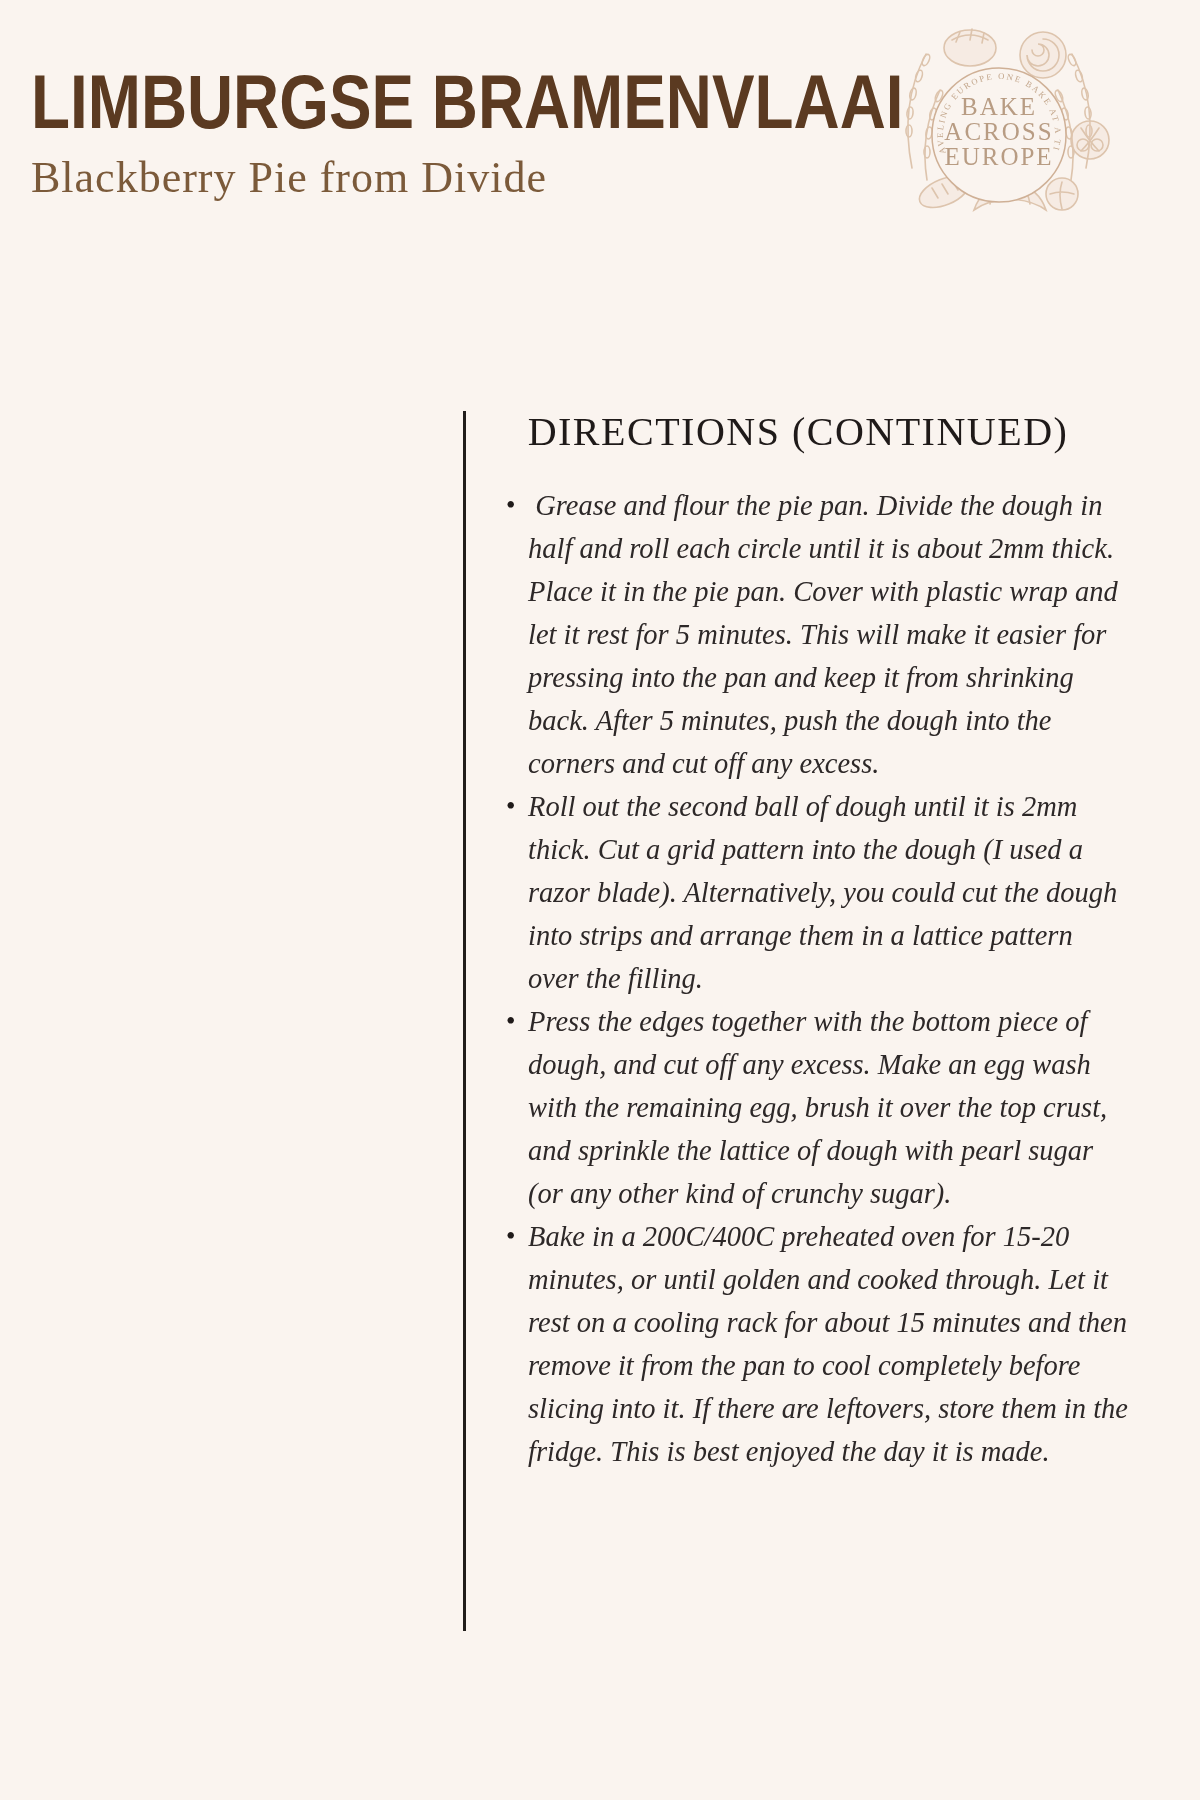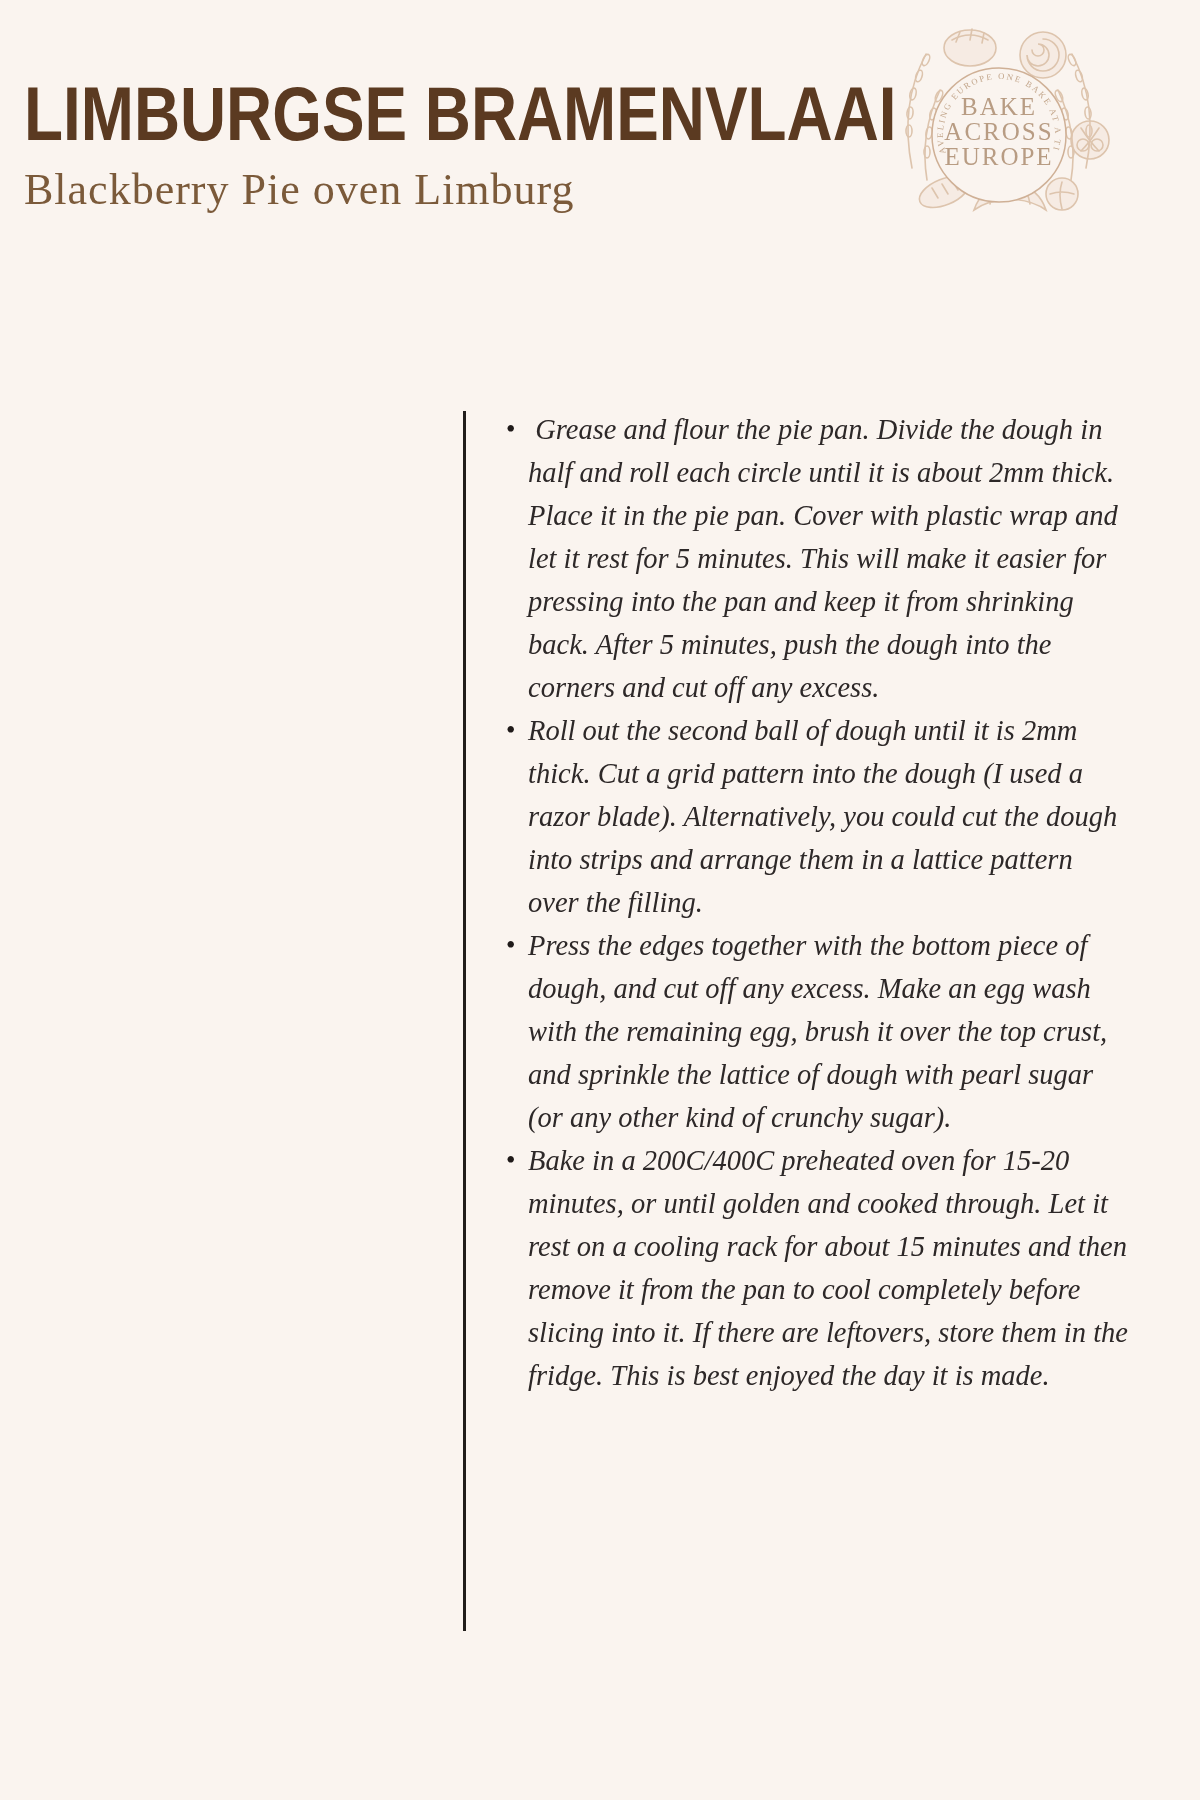--- a/index.html
+++ b/index.html
@@ -4,21 +4,21 @@
 <style>
   html,body{margin:0;padding:0;}
   .page{
     position:relative;
     width:1200px;height:1800px;
     background:#faf4ef;
     overflow:hidden;
     font-family:"Liberation Serif", serif;
   }
   
-  .header{position:absolute;left:24px;top:64px;margin-top:12px;}
+  .header{position:absolute;left:31px;top:64px;}
   .title{
     margin:0;
     font-family:"Liberation Sans", sans-serif;
     font-weight:700;
     font-size:76px;
     line-height:76px;
     letter-spacing:0px;
     color:#5b3a21;
     white-space:nowrap;
     transform:scaleX(0.84);
@@ -86,21 +86,21 @@
   }
   .li-text{flex:1;white-space:pre-wrap;font-style:italic;}
 </style>
 </head>
 <body>
 
 <div class="page">
 
   <header class="header">
     <h1 class="title">LIMBURGSE BRAMENVLAAI</h1>
-    <h2 class="subtitle">Blackberry Pie oven Limburg</h2>
+    <h2 class="subtitle">Blackberry Pie from Divide</h2>
   </header>
 
   <svg class="logo" viewBox="0 0 234 234" aria-hidden="true">
 
     <g>
       <path class="doodle" d="M30 150 C 22 110 26 70 44 36"></path>
       <ellipse class="doodle" cx="44" cy="42" rx="3" ry="6" transform="rotate(25 44 42)"></ellipse>
       <ellipse class="doodle" cx="37" cy="58" rx="3" ry="6" transform="rotate(18 37 58)"></ellipse>
       <ellipse class="doodle" cx="31" cy="76" rx="3" ry="6" transform="rotate(12 31 76)"></ellipse>
       <ellipse class="doodle" cx="28" cy="95" rx="3" ry="6" transform="rotate(6 28 95)"></ellipse>
@@ -158,20 +158,21 @@
       <textPath href="#arcPath" startOffset="50%">TRAVELING EUROPE ONE BAKE AT A TIME</textPath>
     </text>
     <text class="badge-name" x="117" y="97" font-size="25">BAKE</text>
     <text class="badge-name" x="117" y="122" font-size="25">ACROSS</text>
     <text class="badge-name" x="117" y="147" font-size="25">EUROPE</text>
   </svg>
 
   <div class="divider"></div>
 
   <section class="directions">
+    <h3 class="directions-heading">DIRECTIONS (CONTINUED)</h3>
     <ul class="directions-list">
       <li class="direction-item">
         <span class="dot">•</span>
         <span class="li-text"> Grease and flour the pie pan. Divide the dough in half and roll each circle until it is about 2mm thick. Place it in the pie pan. Cover with plastic wrap and let it rest for 5 minutes. This will make it easier for pressing into the pan and keep it from shrinking back. After 5 minutes, push the dough into the corners and cut off any excess.</span>
       </li>
       <li class="direction-item">
         <span class="dot">•</span>
         <span class="li-text">Roll out the second ball of dough until it is 2mm thick. Cut a grid pattern into the dough (I used a razor blade). Alternatively, you could cut the dough into strips and arrange them in a lattice pattern over the filling.</span>
       </li>
       <li class="direction-item">

